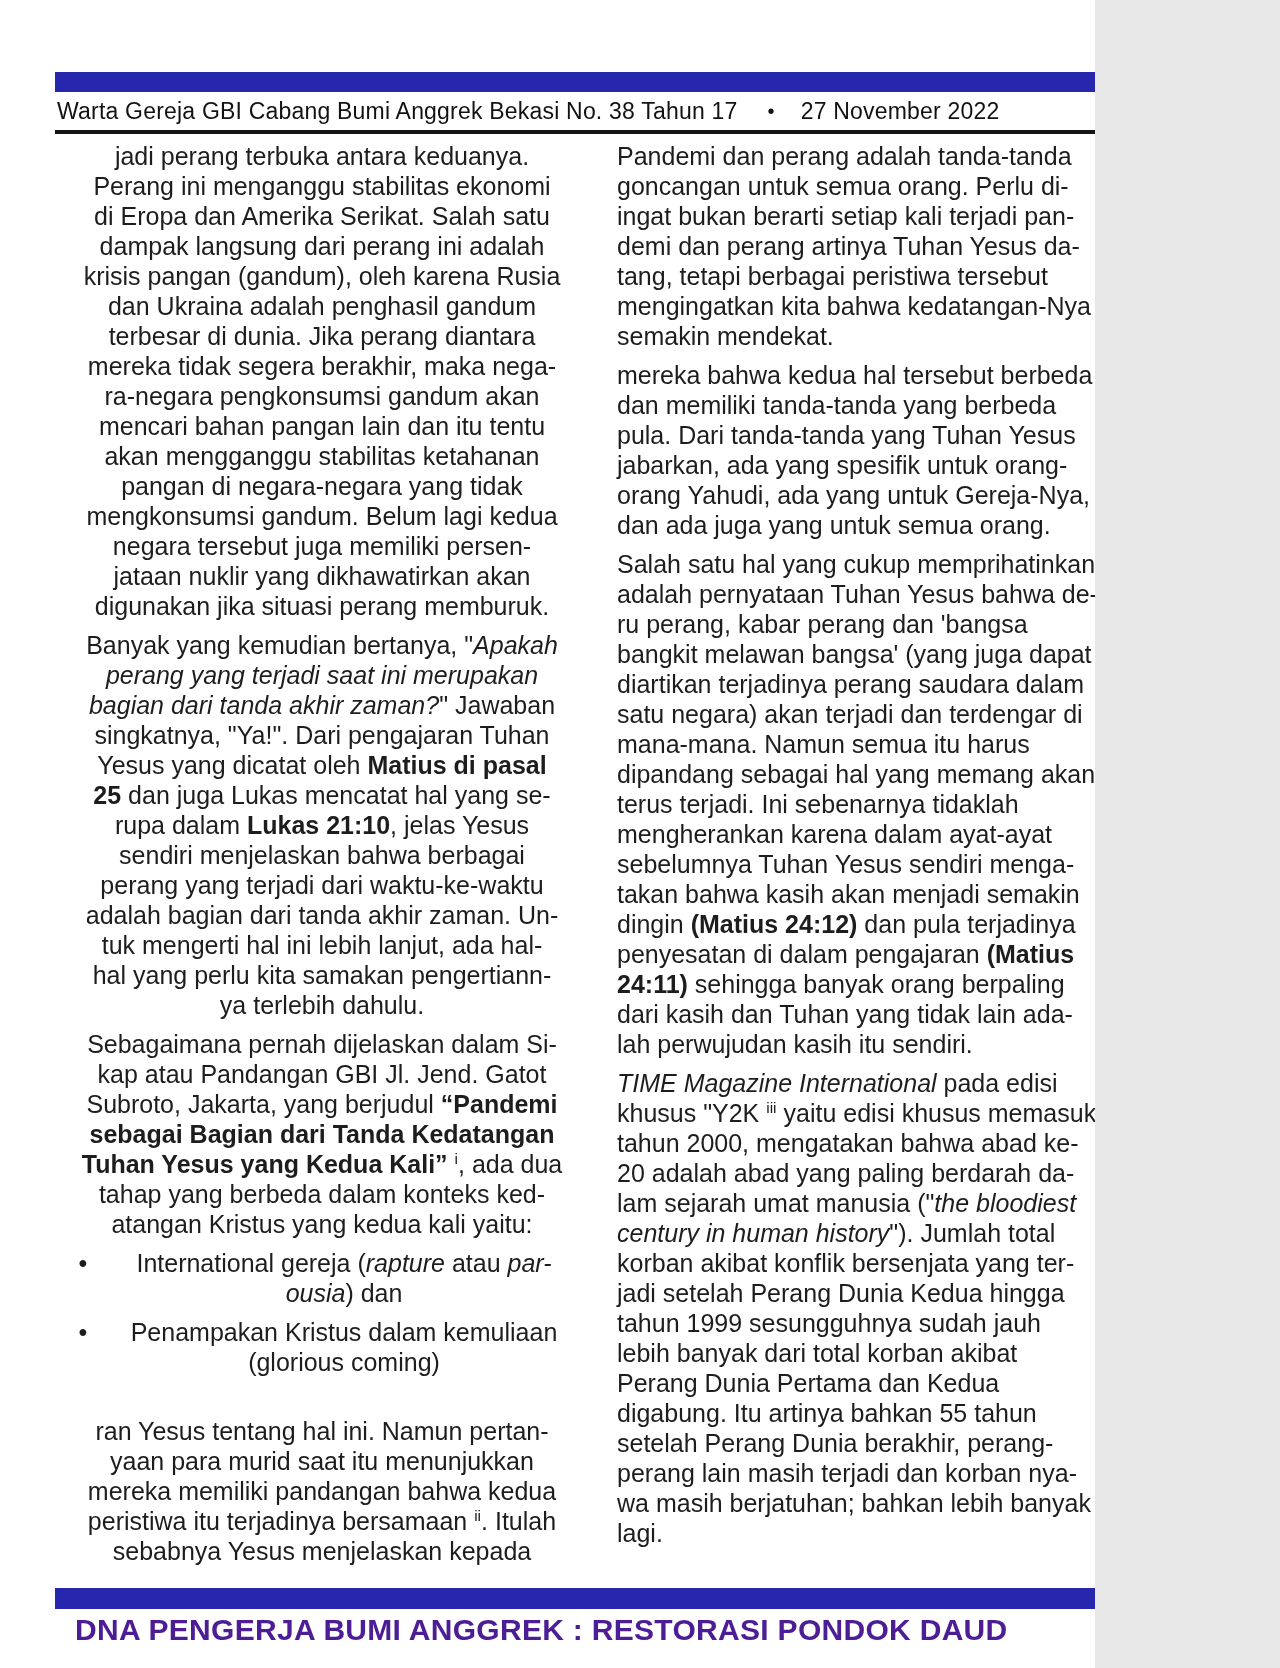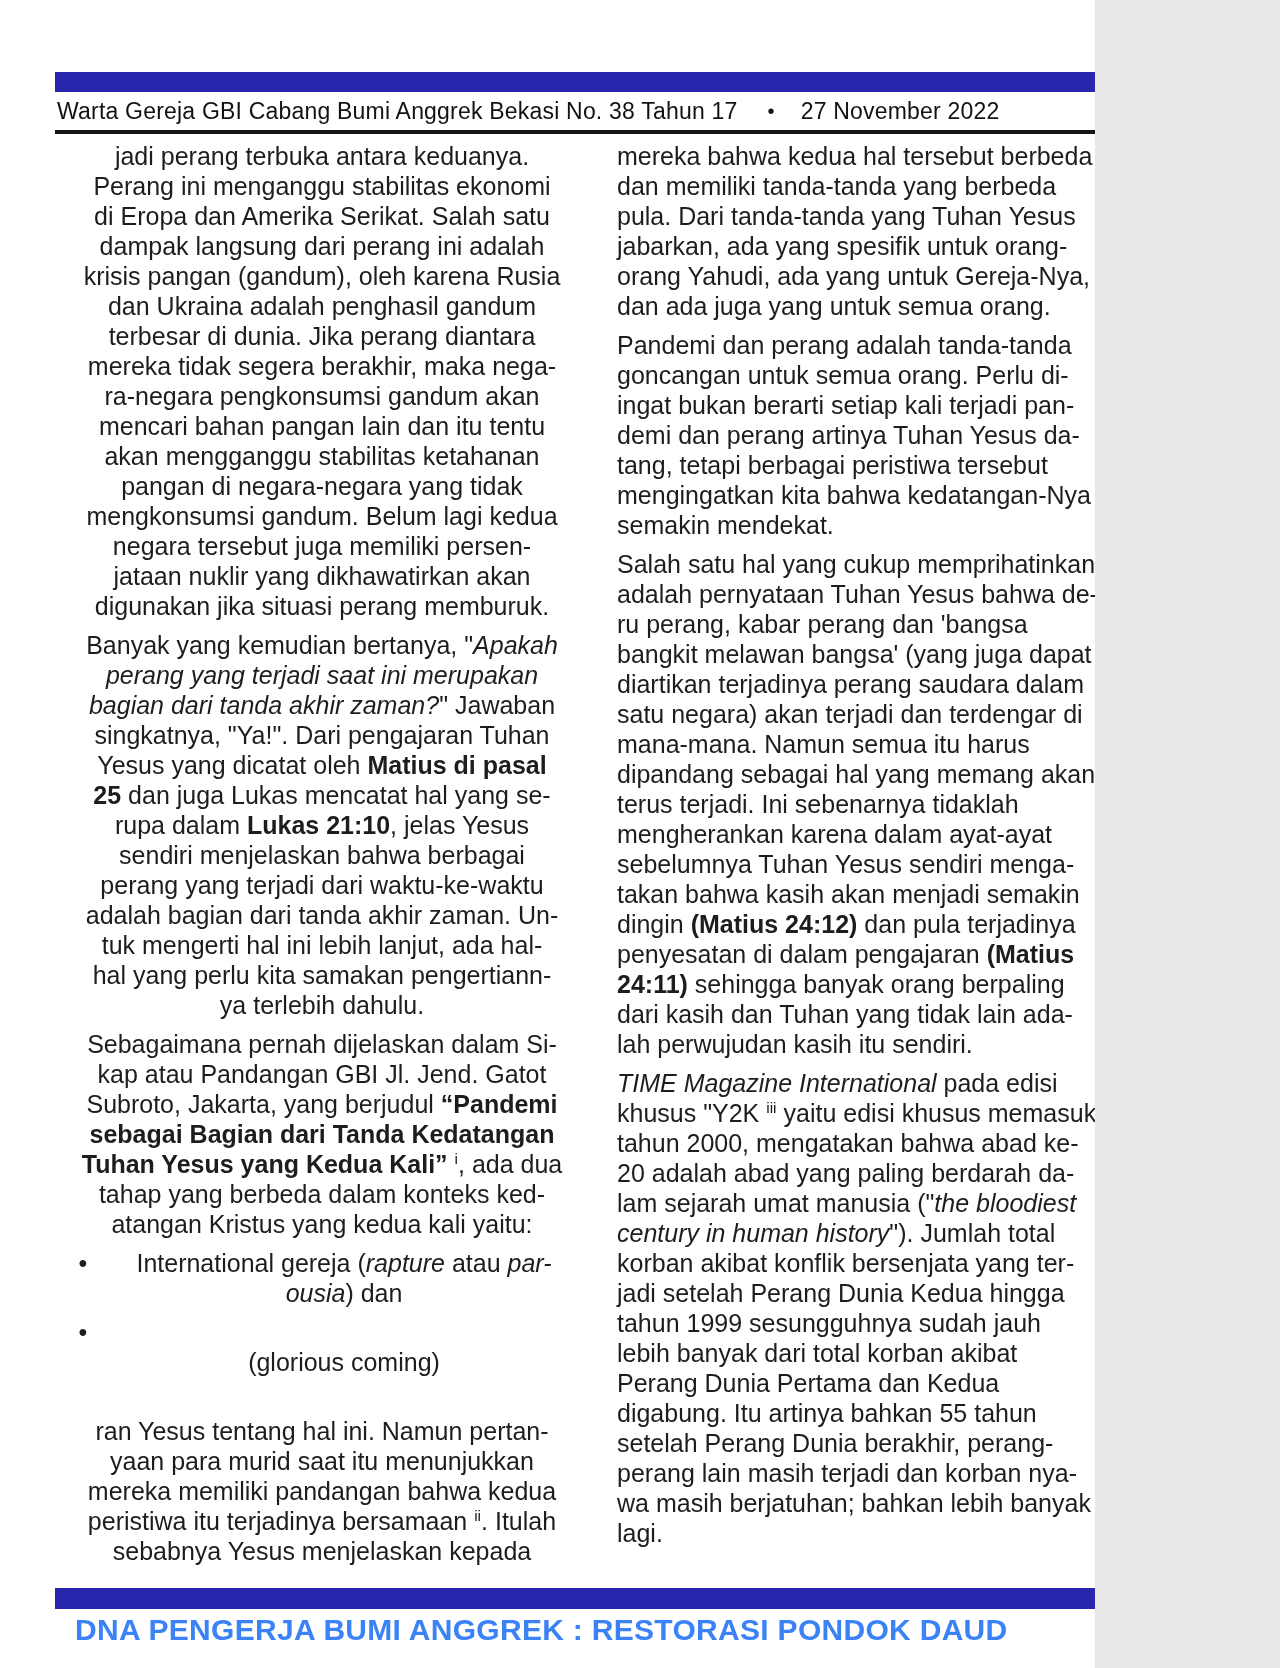--- a/index.html
+++ b/index.html
@@ -42,21 +42,21 @@
   .para.bullet{display:flex;}
   .para.bullet .dot{width:44px;padding-left:12px;box-sizing:border-box;flex:none;}
   .para.bullet .bullet-body{flex:1;}
   sup{font-size:62%;line-height:0;vertical-align:super;}
   .bottom-bar{
     position:absolute;left:55px;top:1588px;width:1180px;height:21px;
     background:#2727AE;
   }
   .footer-text{
     position:absolute;left:75px;top:1613px;width:1140px;
-    font-size:30px;font-weight:bold;color:#3b82f6;letter-spacing:0.3px;
+    font-size:30px;font-weight:bold;color:#4c1d95;letter-spacing:0.3px;
   }
 </style>
 </head>
 <body>
 
 <div class="page">
 
   <div class="top-bar"></div>
 
   <div class="header-row">
@@ -75,27 +75,27 @@
     <div class="col col-left">
         <div class="para"><span>jadi perang terbuka antara keduanya.</span><br><span>Perang ini menganggu stabilitas ekonomi</span><br><span>di Eropa dan Amerika Serikat. Salah satu</span><br><span>dampak langsung dari perang ini adalah</span><br><span>krisis pangan (gandum), oleh karena Rusia</span><br><span>dan Ukraina adalah penghasil gandum</span><br><span>terbesar di dunia. Jika perang diantara</span><br><span>mereka tidak segera berakhir, maka nega-</span><br><span>ra-negara pengkonsumsi gandum akan</span><br><span>mencari bahan pangan lain dan itu tentu</span><br><span>akan mengganggu stabilitas ketahanan</span><br><span>pangan di negara-negara yang tidak</span><br><span>mengkonsumsi gandum. Belum lagi kedua</span><br><span>negara tersebut juga memiliki persen-</span><br><span>jataan nuklir yang dikhawatirkan akan</span><br><span>digunakan jika situasi perang memburuk.</span></div>
         <div class="para"><span>Banyak yang kemudian bertanya, "</span><span style="font-style: italic;">Apakah</span><br><span style="font-style: italic;">perang yang terjadi saat ini merupakan</span><br><span style="font-style: italic;">bagian dari tanda akhir zaman?</span><span>" Jawaban</span><br><span>singkatnya, "Ya!". Dari pengajaran Tuhan</span><br><span>Yesus yang dicatat oleh </span><span style="font-weight: bold;">Matius di pasal</span><br><span style="font-weight: bold;">25</span><span> dan juga Lukas mencatat hal yang se-</span><br><span>rupa dalam </span><span style="font-weight: bold;">Lukas 21:10</span><span>, jelas Yesus</span><br><span>sendiri menjelaskan bahwa berbagai</span><br><span>perang yang terjadi dari waktu-ke-waktu</span><br><span>adalah bagian dari tanda akhir zaman. Un-</span><br><span>tuk mengerti hal ini lebih lanjut, ada hal-</span><br><span>hal yang perlu kita samakan pengertiann-</span><br><span>ya terlebih dahulu.</span></div>
         <div class="para"><span>Sebagaimana pernah dijelaskan dalam Si-</span><br><span>kap atau Pandangan GBI Jl. Jend. Gatot</span><br><span>Subroto, Jakarta, yang berjudul </span><span style="font-weight: bold;">“Pandemi</span><br><span style="font-weight: bold;">sebagai Bagian dari Tanda Kedatangan</span><br><span style="font-weight: bold;">Tuhan Yesus yang Kedua Kali”</span><span> </span><sup>i</sup><span>, ada dua</span><br><span>tahap yang berbeda dalam konteks ked-</span><br><span>atangan Kristus yang kedua kali yaitu:</span></div>
         <div class="para bullet">
           <span class="dot">•</span>
           <div class="bullet-body"><span>International gereja (</span><span style="font-style: italic;">rapture</span><span> atau </span><span style="font-style: italic;">par-</span><br><span style="font-style: italic;">ousia</span><span>) dan</span></div>
         </div>
         <div class="para bullet">
           <span class="dot">•</span>
-          <div class="bullet-body"><br><span>(</span><span style="">glorious coming</span><span>)</span></div>
+          <div class="bullet-body"><span>Penampakan Kristus dalam kemuliaan</span><br><span>(</span><span style="">glorious coming</span><span>)</span></div>
         </div>
         <div class="para"><br><span>ran Yesus tentang hal ini. Namun pertan-</span><br><span>yaan para murid saat itu menunjukkan</span><br><span>mereka memiliki pandangan bahwa kedua</span><br><span>peristiwa itu terjadinya bersamaan </span><sup>ii</sup><span>. Itulah</span><br><span>sebabnya Yesus menjelaskan kepada</span></div>
       </div>
     <div class="col col-right">
+        <div class="para"><span>Pandemi dan perang adalah tanda-tanda</span><br><span>goncangan untuk semua orang. Perlu di-</span><br><span>ingat bukan berarti setiap kali terjadi pan-</span><br><span>demi dan perang artinya Tuhan Yesus da-</span><br><span>tang, tetapi berbagai peristiwa tersebut</span><br><span>mengingatkan kita bahwa kedatangan-Nya</span><br><span>semakin mendekat.</span></div>
         <div class="para"><span>mereka bahwa kedua hal tersebut berbeda</span><br><span>dan memiliki tanda-tanda yang berbeda</span><br><span>pula. Dari tanda-tanda yang Tuhan Yesus</span><br><span>jabarkan, ada yang spesifik untuk orang-</span><br><span>orang Yahudi, ada yang untuk Gereja-Nya,</span><br><span>dan ada juga yang untuk semua orang.</span></div>
-        <div class="para"><span>Pandemi dan perang adalah tanda-tanda</span><br><span>goncangan untuk semua orang. Perlu di-</span><br><span>ingat bukan berarti setiap kali terjadi pan-</span><br><span>demi dan perang artinya Tuhan Yesus da-</span><br><span>tang, tetapi berbagai peristiwa tersebut</span><br><span>mengingatkan kita bahwa kedatangan-Nya</span><br><span>semakin mendekat.</span></div>
         <div class="para"><span>Salah satu hal yang cukup memprihatinkan</span><br><span>adalah pernyataan Tuhan Yesus bahwa de-</span><br><span>ru perang, kabar perang dan 'bangsa</span><br><span>bangkit melawan bangsa' (yang juga dapat</span><br><span>diartikan terjadinya perang saudara dalam</span><br><span>satu negara) akan terjadi dan terdengar di</span><br><span>mana-mana. Namun semua itu harus</span><br><span>dipandang sebagai hal yang memang akan</span><br><span>terus terjadi. Ini sebenarnya tidaklah</span><br><span>mengherankan karena dalam ayat-ayat</span><br><span>sebelumnya Tuhan Yesus sendiri menga-</span><br><span>takan bahwa kasih akan menjadi semakin</span><br><span>dingin </span><span style="font-weight: bold;">(Matius 24:12)</span><span> dan pula terjadinya</span><br><span>penyesatan di dalam pengajaran </span><span style="font-weight: bold;">(Matius</span><br><span style="font-weight: bold;">24:11)</span><span> sehingga banyak orang berpaling</span><br><span>dari kasih dan Tuhan yang tidak lain ada-</span><br><span>lah perwujudan kasih itu sendiri.</span></div>
         <div class="para"><span style="font-style: italic;">TIME Magazine International</span><span> pada edisi</span><br><span>khusus "Y2K </span><sup>iii</sup><span> yaitu edisi khusus memasuki</span><br><span>tahun 2000, mengatakan bahwa abad ke-</span><br><span>20 adalah abad yang paling berdarah da-</span><br><span>lam sejarah umat manusia ("</span><span style="font-style: italic;">the bloodiest</span><br><span style="font-style: italic;">century in human history</span><span>").  Jumlah total</span><br><span>korban akibat konflik bersenjata yang ter-</span><br><span>jadi setelah Perang Dunia Kedua hingga</span><br><span>tahun 1999 sesungguhnya sudah jauh</span><br><span>lebih banyak dari total korban akibat</span><br><span>Perang Dunia Pertama dan Kedua</span><br><span>digabung. Itu artinya bahkan 55 tahun</span><br><span>setelah Perang Dunia berakhir, perang-</span><br><span>perang lain masih terjadi dan korban nya-</span><br><span>wa masih berjatuhan; bahkan lebih banyak</span><br><span>lagi.</span></div>
       </div>
   </div>
 
   <div class="bottom-bar"></div>
   <div class="edge-line edge-bottom"></div>
   <div class="footer-text">DNA PENGERJA BUMI ANGGREK : RESTORASI PONDOK DAUD</div>
 
 </div>

